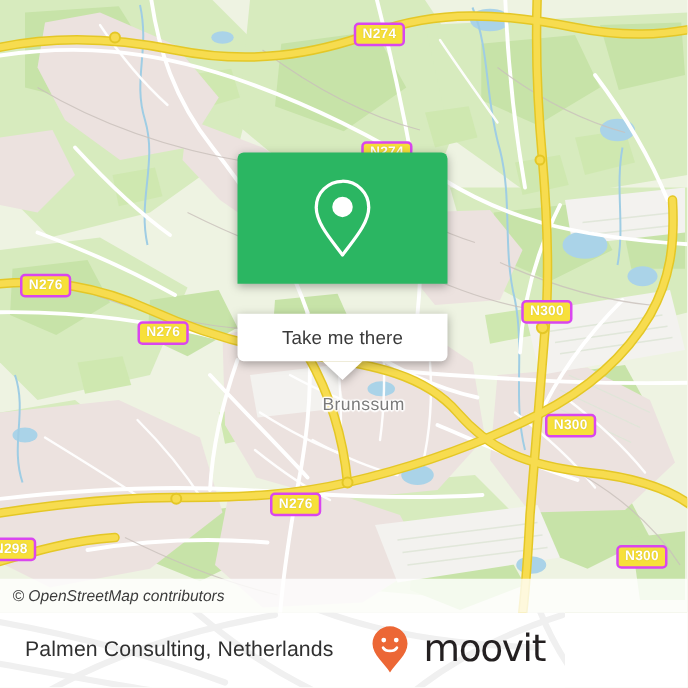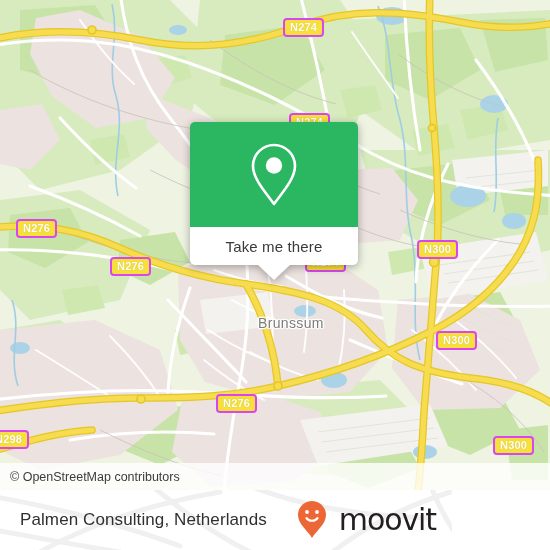--- a/index.html
+++ b/index.html
@@ -80,20 +80,21 @@
     justify-content: center;
   }
   #callout-foot {
     background: #ffffff;
     border-radius: 0 0 5px 5px;
     height: 38px;
     display: flex;
     align-items: center;
     justify-content: center;
     position: relative;
+    margin-top: 24px;
   }
   #callout-label {
     color: #3a3a3a;
     font-size: 15px;
     font-family: "Liberation Sans", sans-serif;
     letter-spacing: .15px;
   }
   #callout-pointer {
     position: absolute;
     left: 50%;
@@ -110,20 +111,21 @@
     position: absolute;
     left: 0;
     top: 463px;
     width: 550px;
     height: 27px;
     background: rgba(255,255,255,.80);
     display: flex;
     align-items: center;
     box-sizing: border-box;
     padding-left: 10px;
+    font-style: italic;
   }
   #attribution-text {
     font-size: 12.5px;
     color: #3c3c3c;
     font-family: "Liberation Sans", sans-serif;
   }
 
   
   #footer {
     position: absolute;

